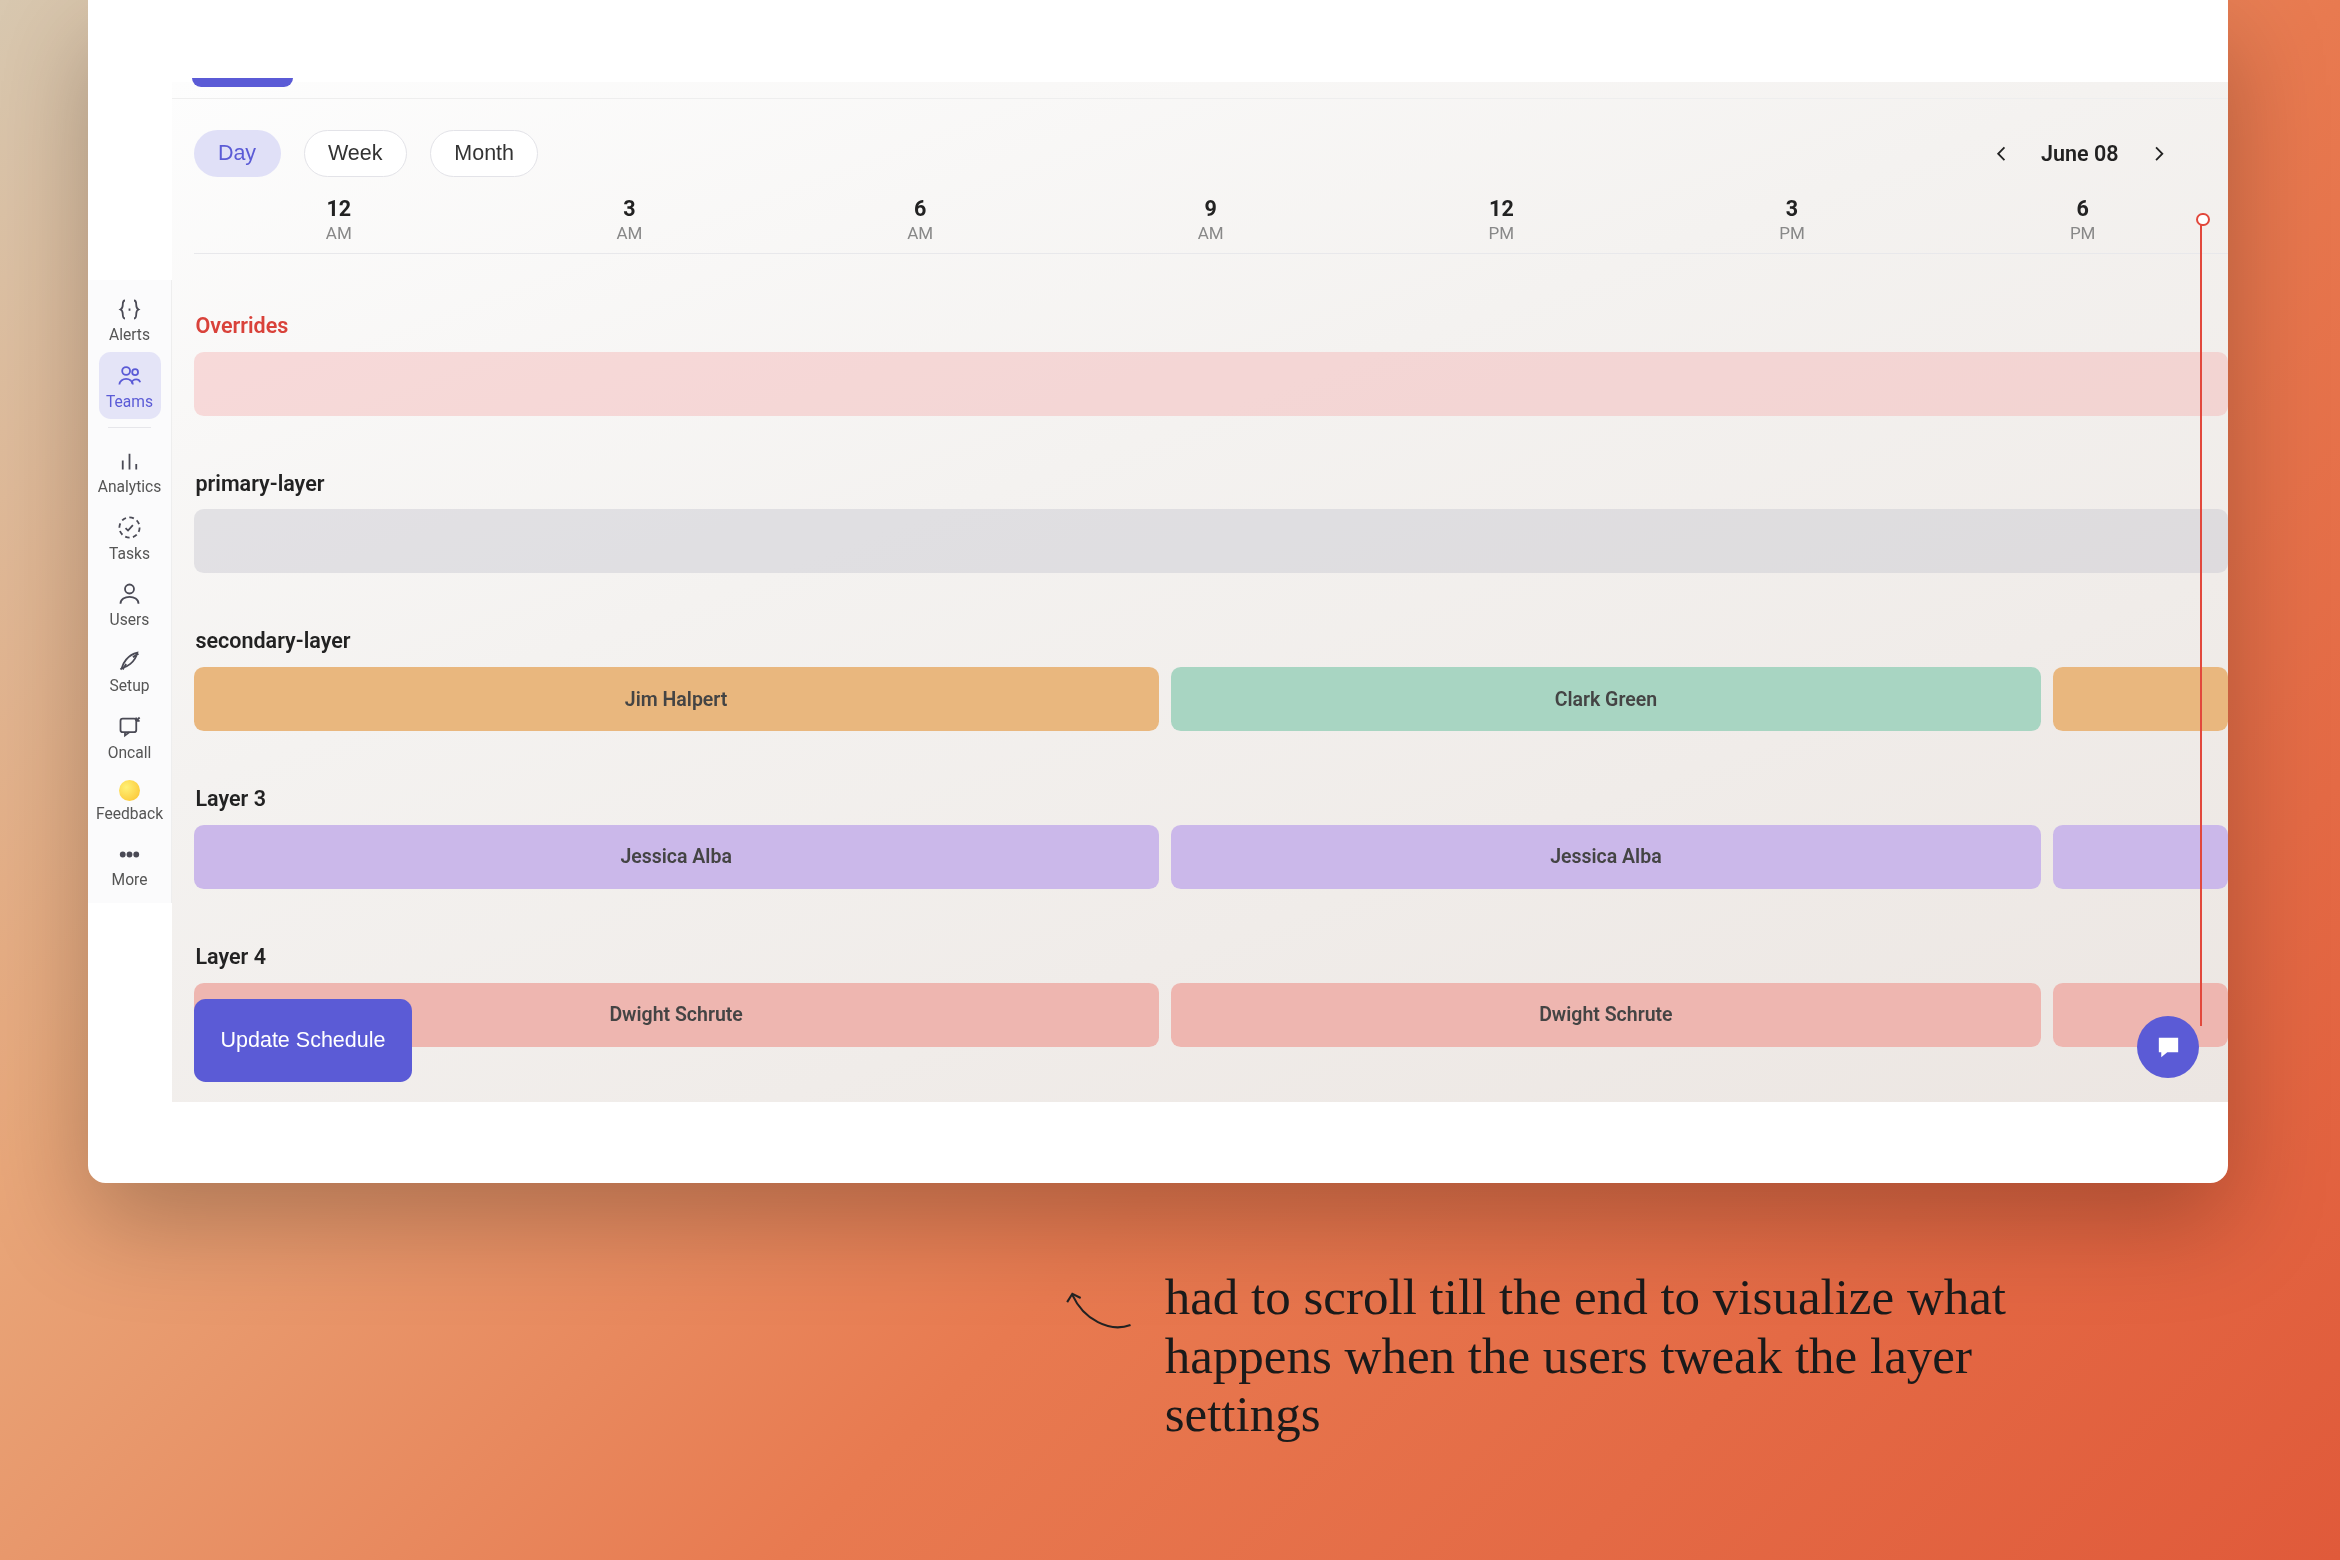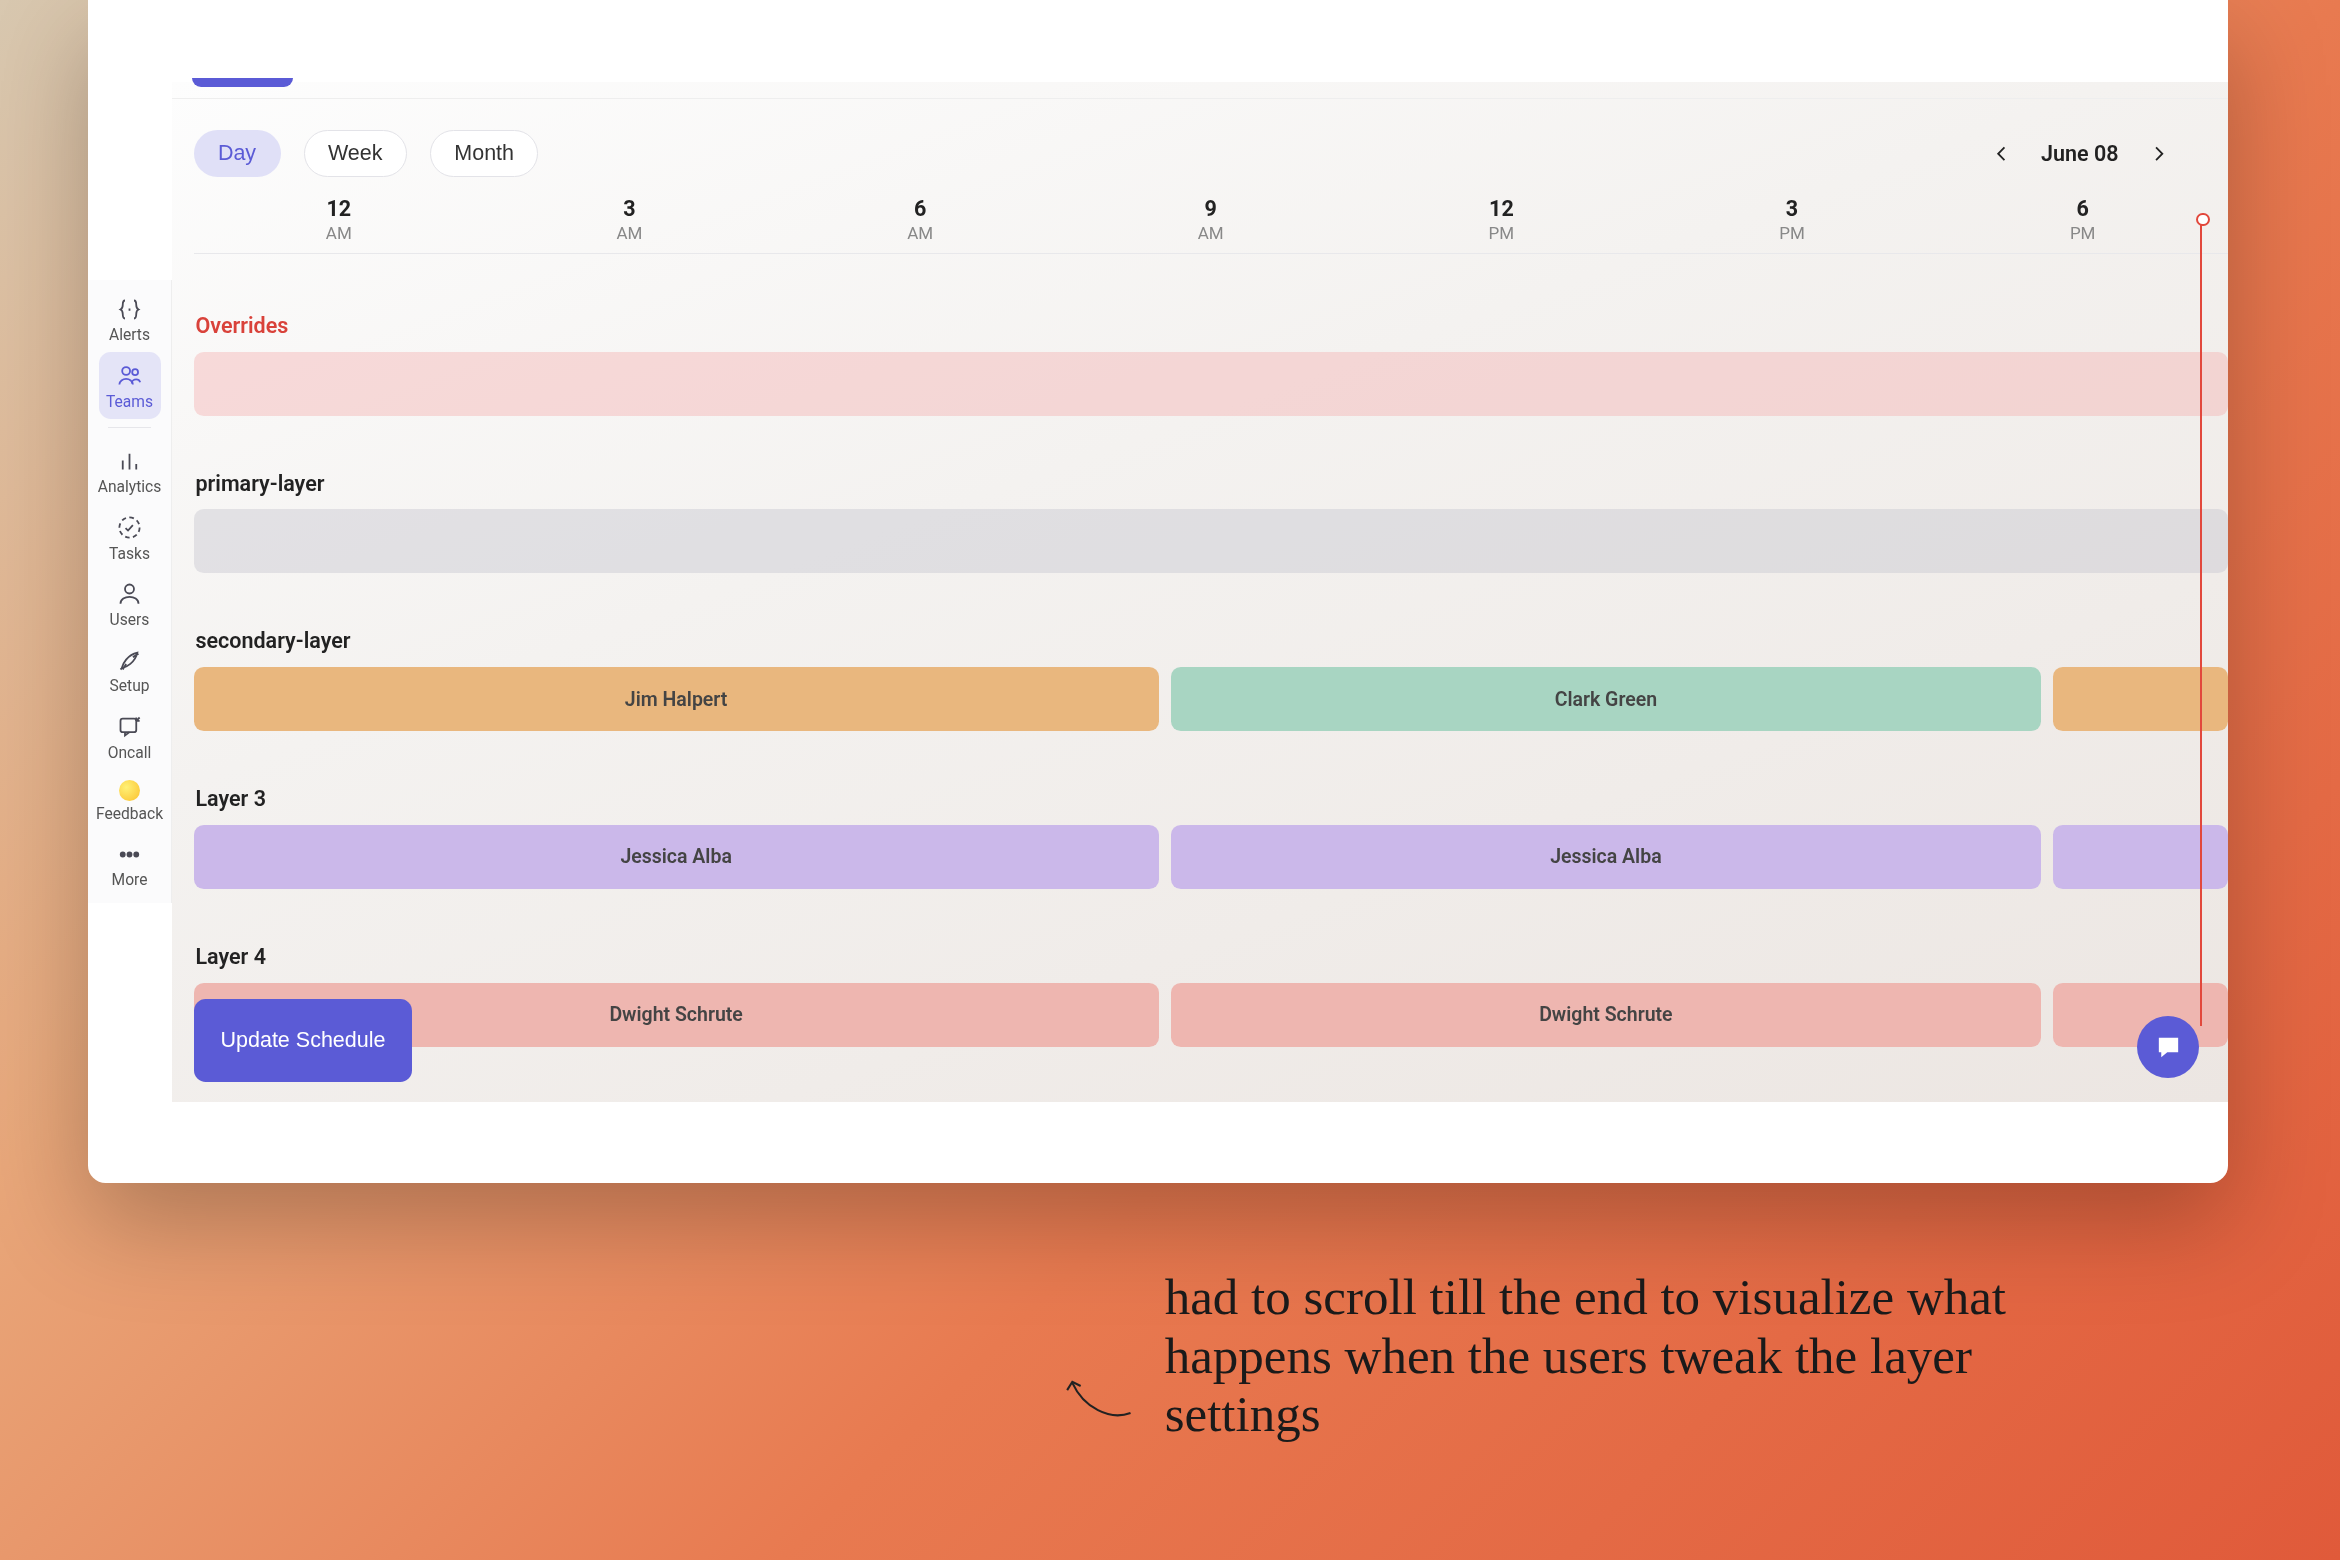--- a/index.html
+++ b/index.html
@@ -136,21 +136,21 @@
     position: absolute; right: 29px; bottom: 23.4px;
     width: 62px; height: 62px; border-radius: 50%;
     background: #5b5bd6; display: flex; align-items: center; justify-content: center;
     cursor: pointer;
   }
   .chat-fab svg { width: 29px; height: 29px; fill: #fff; }
 
   
   .annotation {
     position: absolute; left: 1063px; top: 1268px; width: 1073px;
-    display: flex; align-items: flex-end; gap: 29px;
+    display: flex; align-items: flex-start; gap: 29px;
   }
   .arrow-svg { width: 137px; height: 88px; stroke: #222; fill: none; stroke-width: 4; }
   .anno-text {
     font-family: "Brush Script MT", "Comic Sans MS", cursive;
     font-size: 51px; line-height: 1.15; color: #1a1a1a;
   }
 </style>
 </head>
 <body>
 

